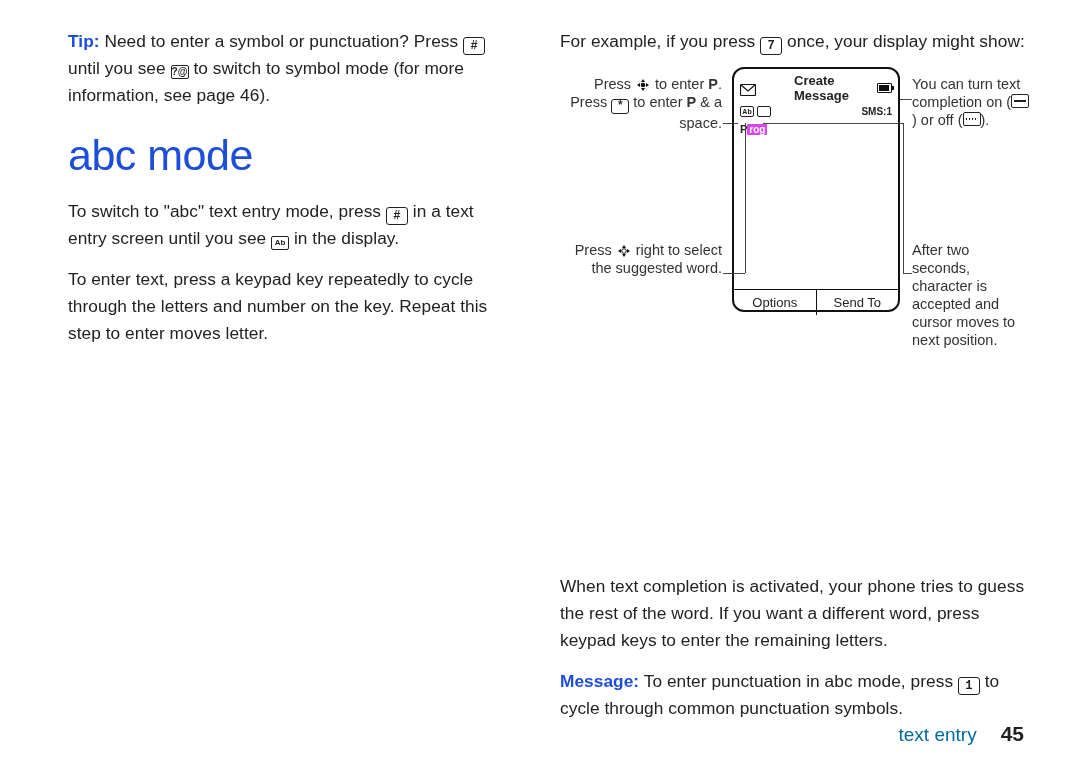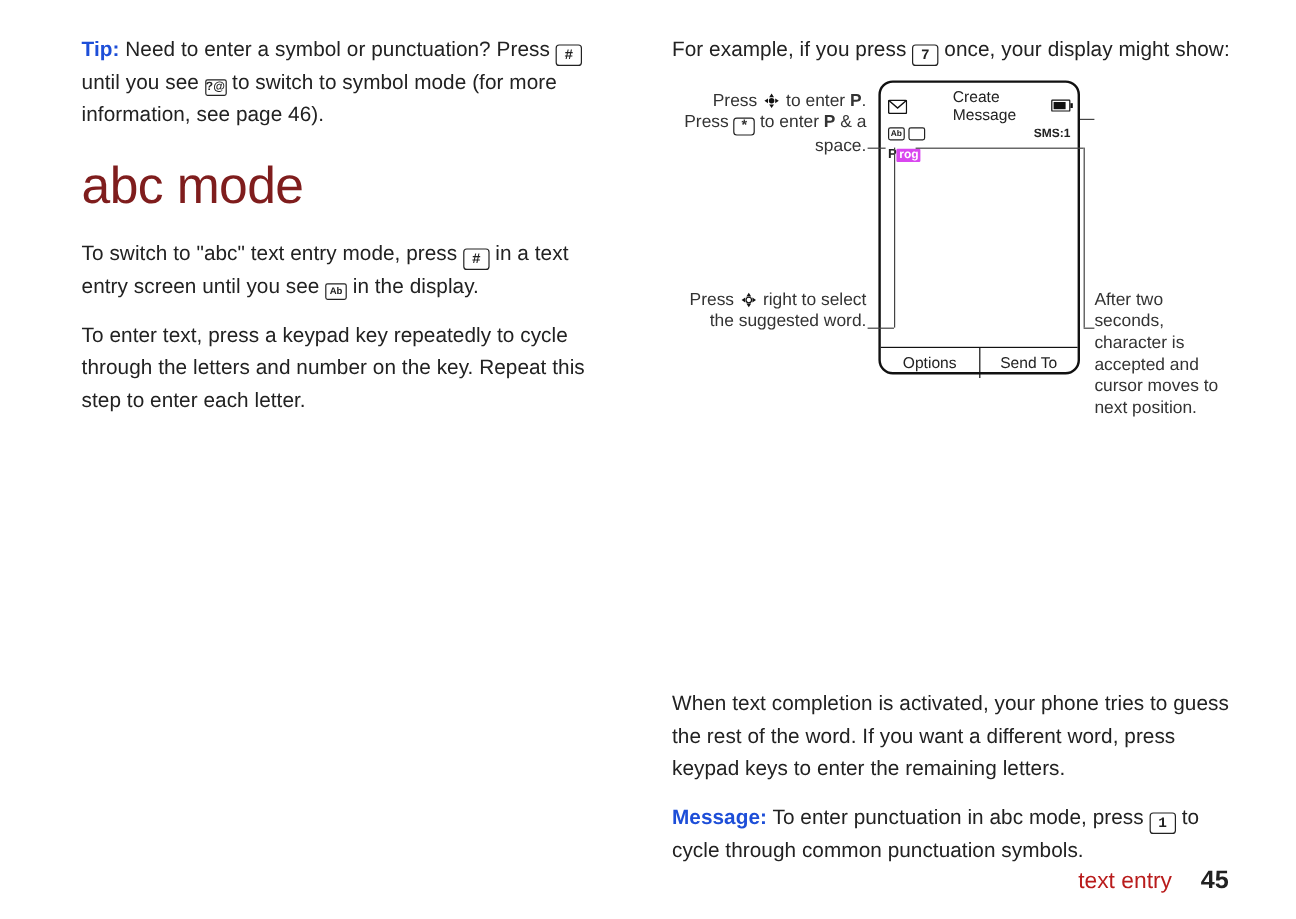--- a/index.html
+++ b/index.html
@@ -2,42 +2,42 @@
 <html><head>
   <meta charset="utf-8">
   <style>
     * { margin: 0; padding: 0; box-sizing: border-box; }
     html, body { width: 1080px; height: 766px; background: #fff; font-family: Arial, Helvetica, sans-serif; color: #222; }
     .page { position: relative; width: 1080px; height: 766px; padding: 28px 54px 0 68px; }
     .col-left { position: absolute; left: 68px; top: 28px; width: 442px; }
     .col-right{ position: absolute; left: 560px; top: 28px; width: 470px; }
     p { font-size: 17.3px; line-height: 27px; letter-spacing: 0.05px; }
     .tip-label, .shortcut-label { color: #1d4ed8; font-weight: 700; }
-    .heading { color: #7f1d1d; font-size: 43px; font-weight: 400; margin: 22px 0 18px 0; letter-spacing: -0.5px; }
+    .heading { color: #1d4ed8; font-size: 43px; font-weight: 400; margin: 22px 0 18px 0; letter-spacing: -0.5px; }
     .spacer-sm { height: 14px; }
     .footer { position: absolute; right: 56px; bottom: 20px; display: flex; align-items: baseline; gap: 24px; }
-    .footer-section { color: #b91c1c; font-size: 19px; }
+    .footer-section { color: #0369a1; font-size: 19px; }
     .footer-page { color: #222; font-size: 21px; font-weight: 700; }
 
     
     .keycap { display: inline-flex; align-items: center; justify-content: center; width: 22px; height: 18px; border: 1.5px solid #222; border-radius: 3px; font-size: 12px; font-weight: 700; font-family: 'Courier New', monospace; vertical-align: -2px; line-height: 1; }
     .miniicon { display: inline-flex; align-items: center; justify-content: center; width: 18px; height: 14px; border: 1.2px solid #222; border-radius: 2px; font-size: 8px; font-weight: 700; vertical-align: -1px; line-height: 1; }
     .miniicon.sym { font-size: 10px; }
     .miniicon.comp  { position: relative; }
     .miniicon.comp::after { content:""; position:absolute; left:2px; right:2px; top:5px; bottom:5px; background:#222; }
     .miniicon.comp-off::after { background: repeating-linear-gradient(90deg,#222 0 1px, transparent 1px 3px); }
 
     .nav-dot { display:inline-flex; align-items:center; justify-content:center; width:16px; height:16px; vertical-align:-3px; }
     .nav-dot svg { display:block; }
 
     
     .diagram { position: relative; width: 470px; height: 360px; margin-top: 8px; }
     .phone { position: absolute; left: 172px; top: 4px; width: 168px; height: 245px; border: 2.5px solid #111; border-radius: 12px; background: #fff; }
     .ph-header { display:flex; align-items:center; justify-content:space-between; padding: 4px 6px 3px 6px; }
-    .ph-title { font-weight: 400; font-size: 13px; margin-left: 38px; }
+    .ph-title { font-weight: 700; font-size: 13px; margin-left: 38px; }
     .ph-msgicon { width: 16px; height: 12px; }
     .ph-batt { width: 18px; height: 10px; border: 1.2px solid #111; border-radius: 1px; position: relative; }
     .ph-batt::after { content:""; position:absolute; right:-3px; top:2px; width:2px; height:4px; background:#111; }
     .ph-batt::before { content:""; position:absolute; left:1px; top:1px; bottom:1px; width:10px; background:#111; }
     .ph-row2 { display:flex; align-items:center; justify-content:space-between; padding: 0 6px 4px 6px; font-size: 10px; font-weight:600; }
     .ph-row2 .mini-pair { display:flex; gap:3px; }
     .ph-row2 .mini-pair .miniicon { width:14px; height:11px; font-size:7px; border-width:1px; }
     .ph-row3 { padding: 2px 6px; font-size: 11px; font-weight: 700; font-family: Arial, sans-serif; display:flex; align-items:center; gap:0; }
     .ph-row3 .cursor-box { display:inline-block; padding: 0 2px; background:#d946ef; color:#fff; font-size:10px; border-radius:1px; }
     .ph-body { height: 152px; }
@@ -64,21 +64,21 @@
     <p>
       <span class="tip-label">Tip:</span><span> Need to enter a symbol or punctuation? Press </span><span class="keycap">#</span><span> until you see </span><span class="miniicon sym">?@</span><span> to switch to symbol mode (for more information, see page 46).</span>
     </p>
 
     <h1 class="heading">abc mode</h1>
 
     <p>
       <span>To switch to "abc" text entry mode, press </span><span class="keycap">#</span><span> in a text entry screen until you see </span><span class="miniicon">Ab</span><span> in the display.</span>
     </p>
     <div class="spacer-sm"></div>
-    <p>To enter text, press a keypad key repeatedly to cycle through the letters and number on the key. Repeat this step to enter each letter.</p>
+    <p>To enter text, press a keypad key repeatedly to cycle through the letters and number on the key. Repeat this step to enter moves letter.</p>
   </div>
 
   <div class="col-right">
     <p>
       <span>For example, if you press </span><span class="keycap">7</span><span> once, your display might show:</span>
     </p>
 
     <div class="diagram">
 
       <div class="ann left" style="left:0; top:12px; width:162px;">
@@ -93,20 +93,23 @@
 
       <div class="ann left" style="left:0; top:178px; width:162px;">
         <span>Press </span><span class="nav-dot">
             <svg width="14" height="14" viewBox="0 0 14 14">
               <circle cx="7" cy="7" r="2.3" fill="none" stroke="#111" stroke-width="1"></circle>
               <path d="M7 1 L5 4 L9 4 Z M7 13 L5 10 L9 10 Z M1 7 L4 5 L4 9 Z M13 7 L10 5 L10 9 Z" fill="#111"></path>
             </svg>
           </span><span> right to select the suggested word.</span>
       </div>
 
+      <div class="ann right" style="left:352px; top:12px; width:118px;">
+        <span>You can turn text completion on (</span><span class="miniicon comp"></span><span>) or off (</span><span class="miniicon comp comp-off"></span><span>).</span>
+      </div>
 
       <div class="ann right" style="left:352px; top:178px; width:118px;">After two seconds, character is accepted and cursor moves to next position.</div>
 
       <div class="phone">
         <div class="ph-header">
           <span class="ph-msgicon">
             <svg width="16" height="12" viewBox="0 0 16 12">
                 <rect x="0.5" y="0.5" width="15" height="11" rx="1" fill="none" stroke="#111" stroke-width="1.2"></rect>
                 <path d="M1 1 L8 7 L15 1" fill="none" stroke="#111" stroke-width="1.2"></path>
               </svg>

